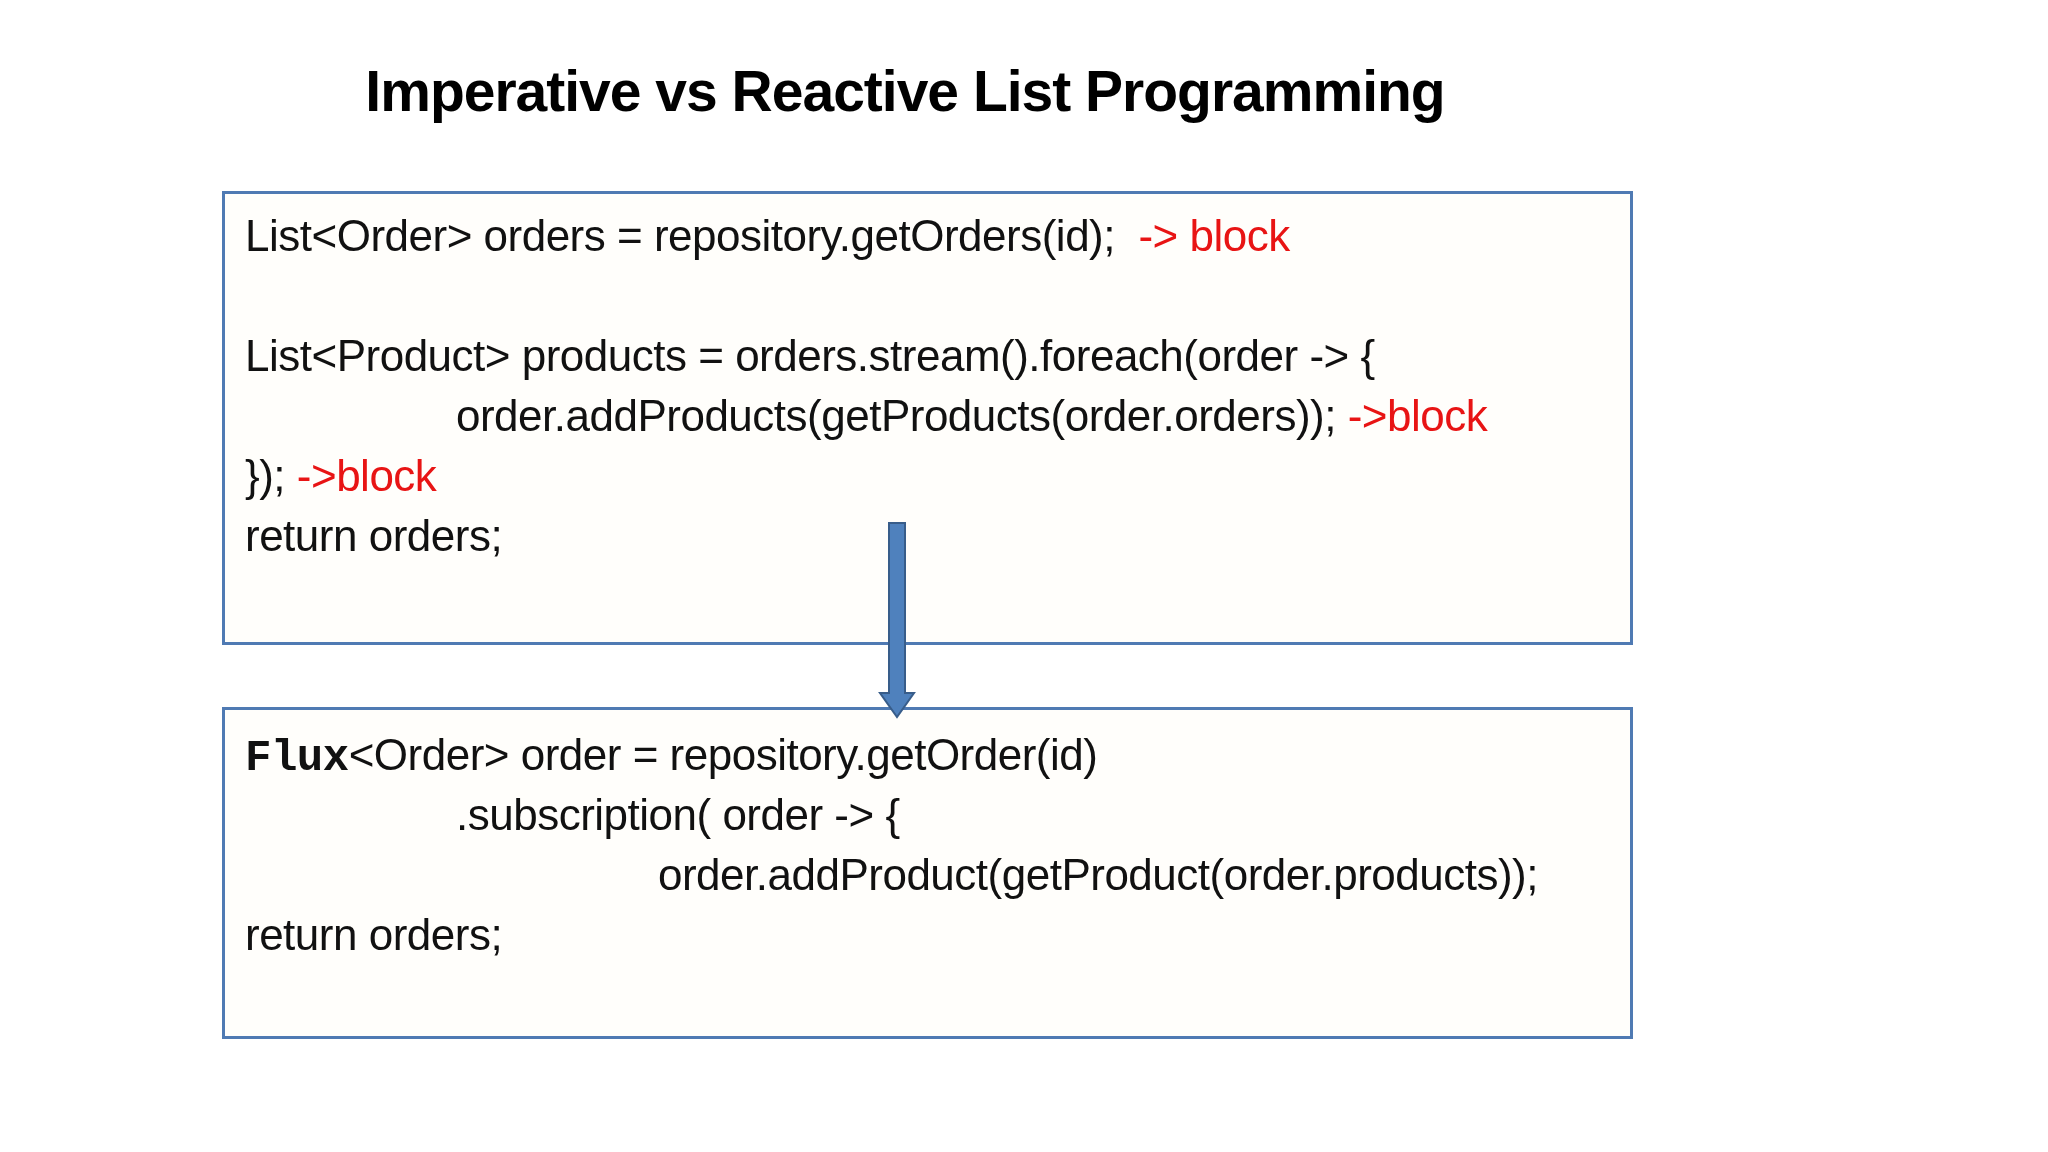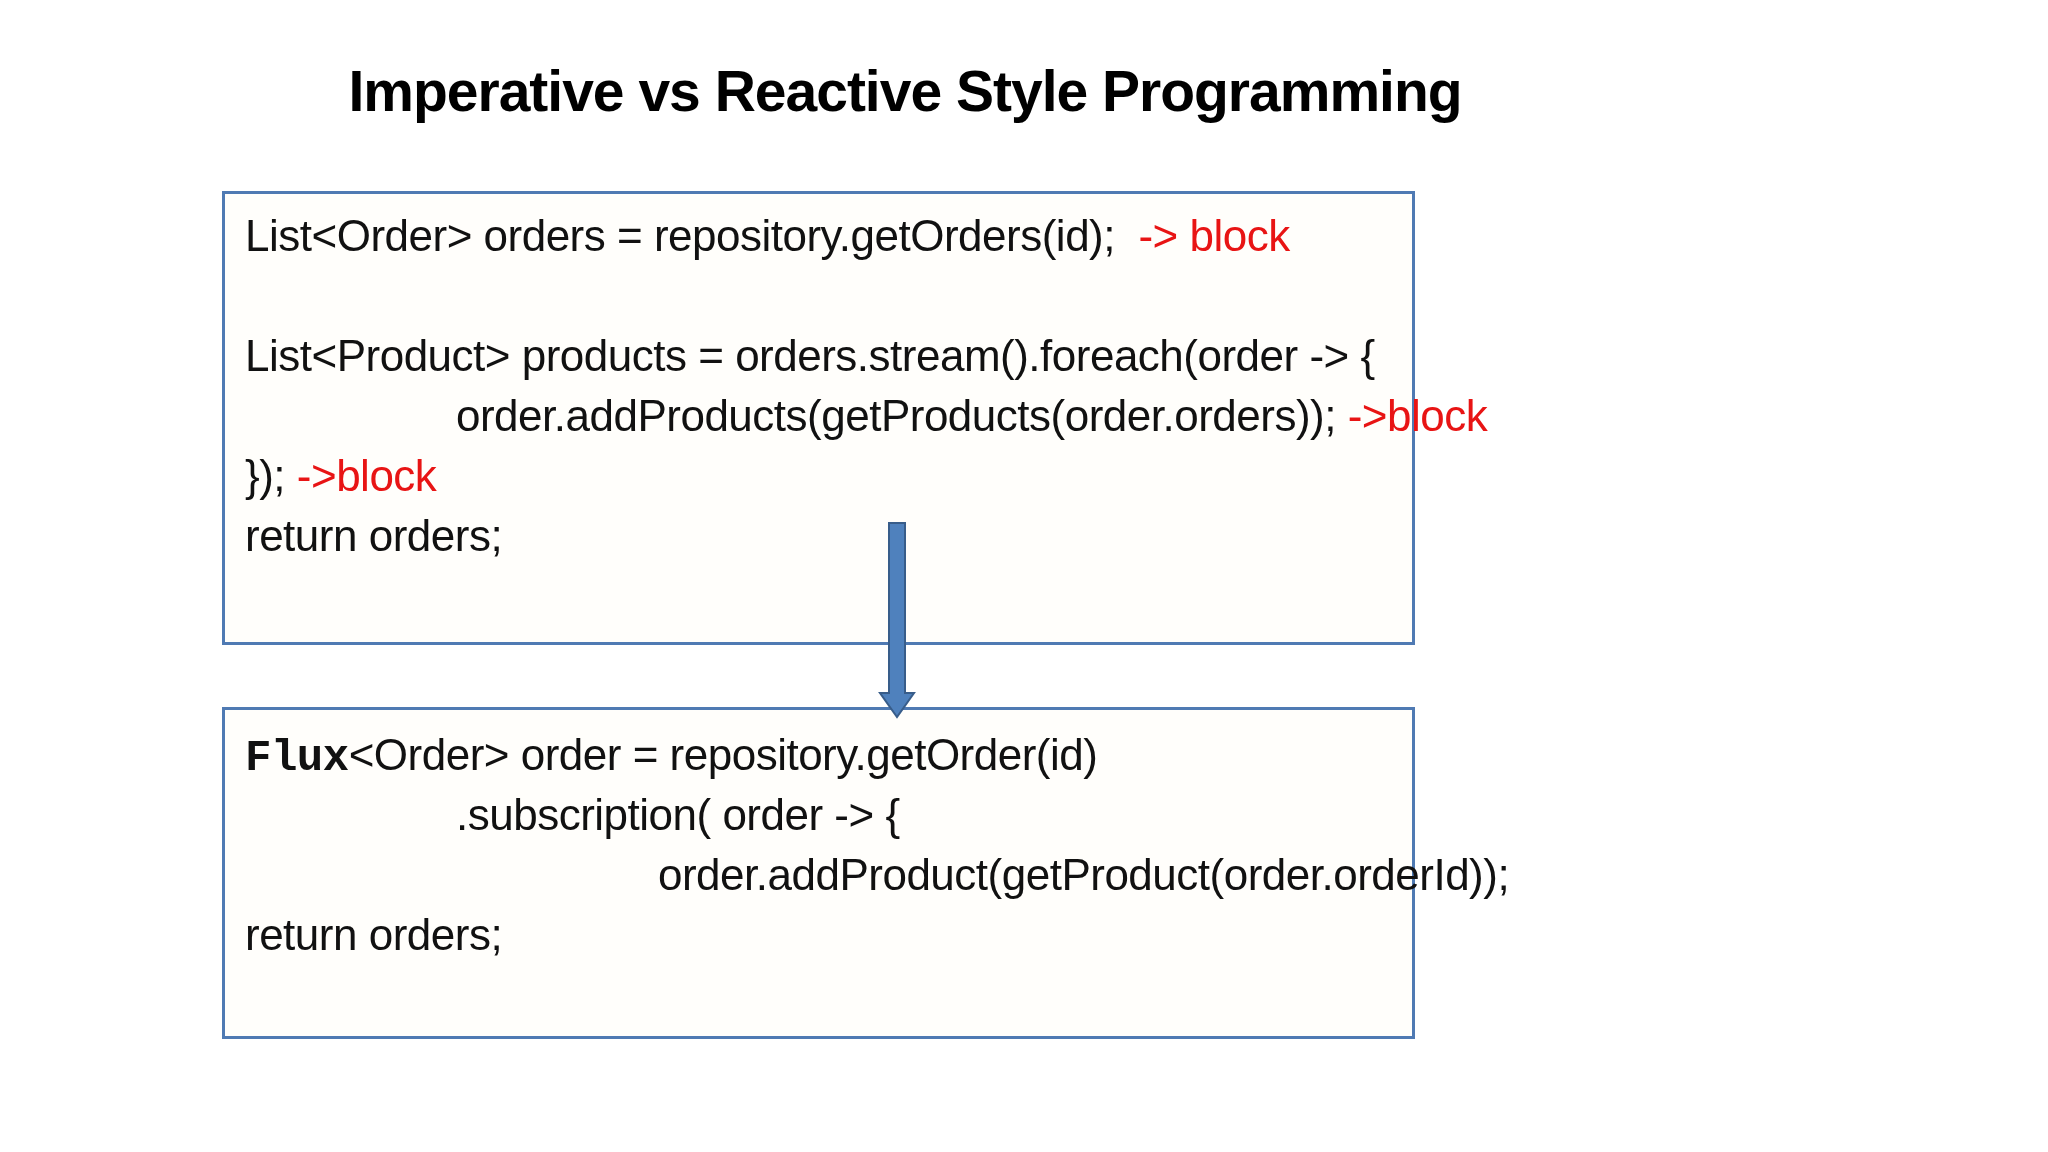--- a/index.html
+++ b/index.html
@@ -21,21 +21,21 @@
     transform: translateX(-50%);
     font-size: 57px;
     font-weight: 700;
     letter-spacing: -1px;
     color: var(--title-color, #000);
     white-space: nowrap;
   }
   .code-box {
     position: absolute;
     left: 222px;
-    width: 1193px;
+    width: 1411px;
     box-sizing: border-box;
     border: 3px solid var(--box-border, #4f7ab3);
     background: var(--box-bg, #fffefb);
     padding: 0 18px 0 20px;
   }
   .code-box.box-imperative {
     top: 191px;
     height: 454px;
     padding-top: 12px;
   }
@@ -63,33 +63,33 @@
     left: 878px;
     top: 521px;
     width: 40px;
     height: 200px;
     z-index: 5;
   }
 </style>
 </head>
 <body>
 
-<div class="slide-title">Imperative vs Reactive Style Programming</div>
+<div class="slide-title">Imperative vs Reactive List Programming</div>
 
 <div class="code-box box-imperative">
     <div class="code-line indent-0"><span class="seg-code">List&lt;Order&gt; orders = repository.getOrders(id);  </span><span class="seg-red">-&gt; block</span></div>
     <div class="code-line indent-0">&nbsp;</div>
     <div class="code-line indent-0"><span class="seg-code">List&lt;Product&gt; products = orders.stream().foreach(order -&gt; {</span></div>
     <div class="code-line indent-1"><span class="seg-code">order.addProducts(getProducts(order.orders)); </span><span class="seg-red">-&gt;block</span></div>
     <div class="code-line indent-0"><span class="seg-code">}); </span><span class="seg-red">-&gt;block</span></div>
     <div class="code-line indent-0"><span class="seg-code">return orders;</span></div>
   </div>
 
 <svg class="flow-arrow" viewBox="0 0 40 200" xmlns="http://www.w3.org/2000/svg">
   <polygon points="11,2 27,2 27,172 36,172 19,196 2,172 11,172" fill="#4f81bd" stroke="#385d8a" stroke-width="2" stroke-linejoin="miter"></polygon>
 </svg>
 
 <div class="code-box box-reactive">
     <div class="code-line indent-0"><span class="seg-bold">Flux</span><span class="seg-code">&lt;Order&gt; order = repository.getOrder(id)</span></div>
     <div class="code-line indent-1"><span class="seg-code">.subscription( order -&gt; {</span></div>
-    <div class="code-line indent-2"><span class="seg-code">order.addProduct(getProduct(order.orderId));</span></div>
+    <div class="code-line indent-2"><span class="seg-code">order.addProduct(getProduct(order.products));</span></div>
     <div class="code-line indent-0"><span class="seg-code">return orders;</span></div>
   </div>
 
 </body></html>

